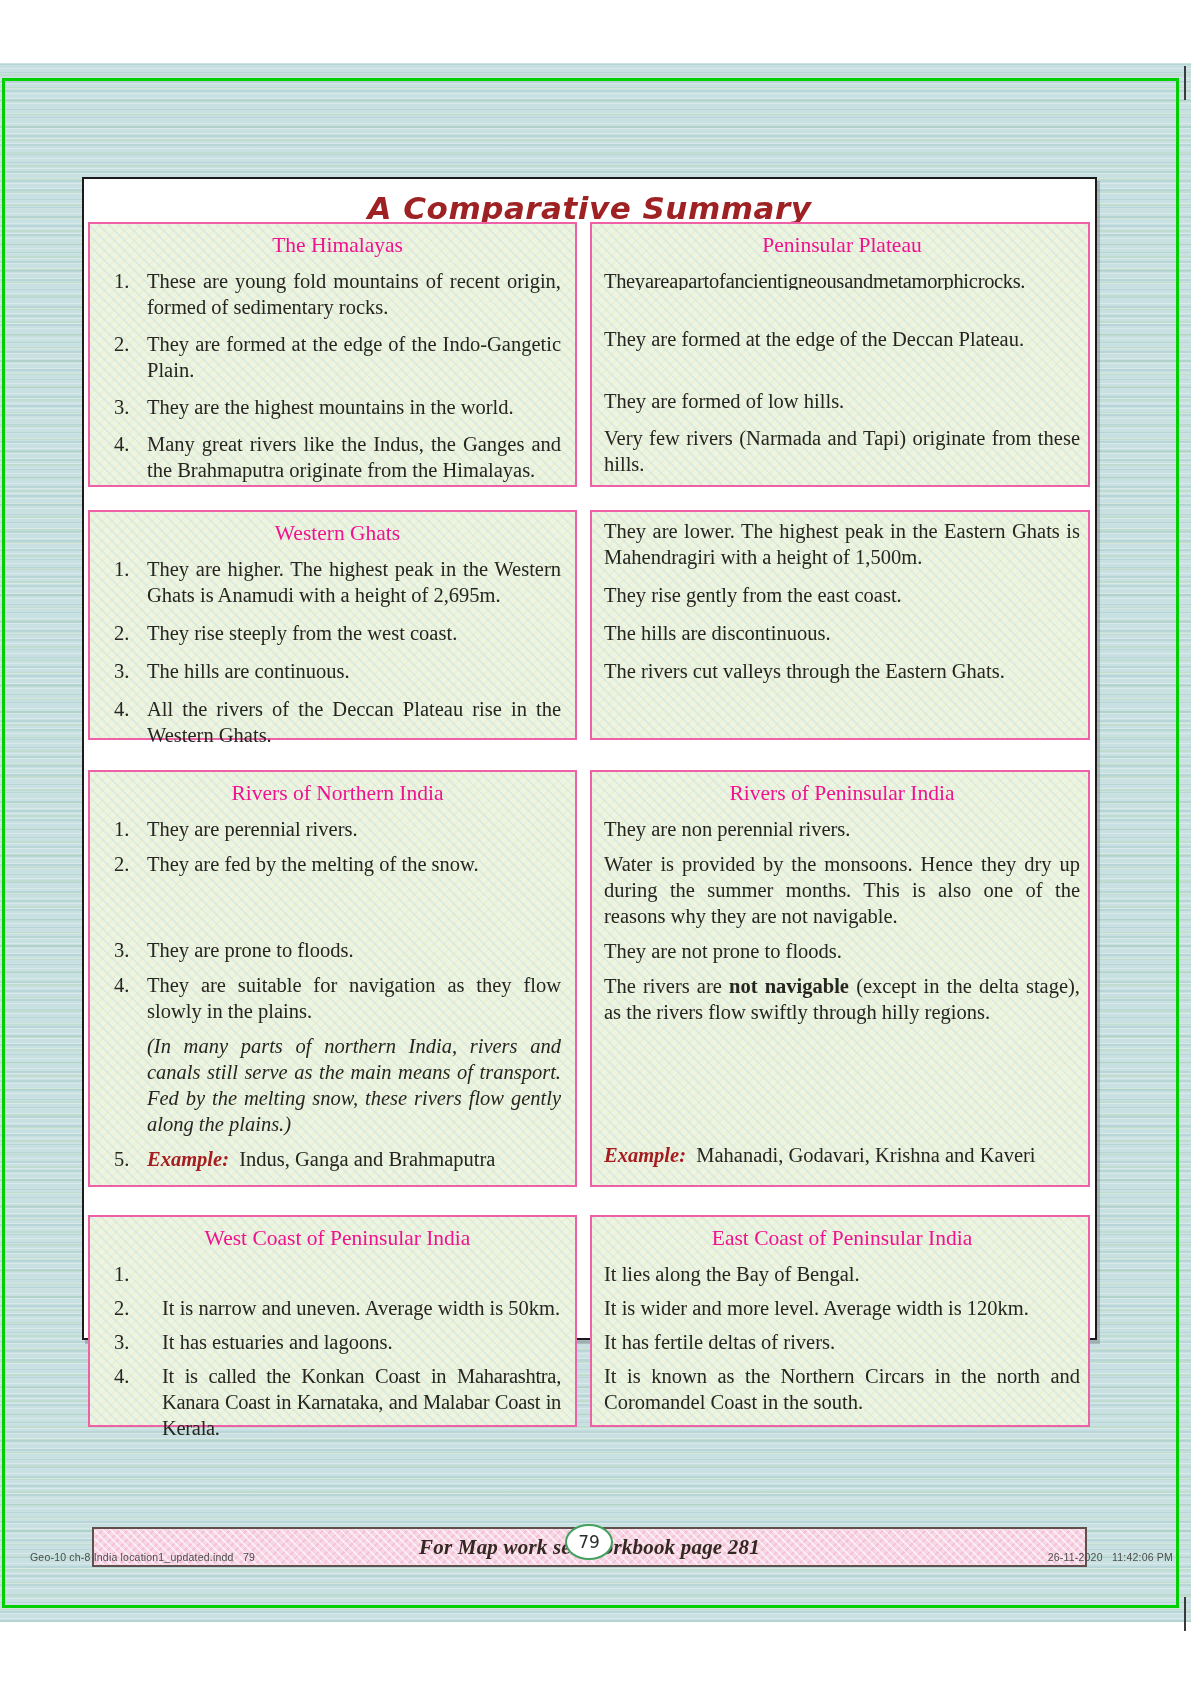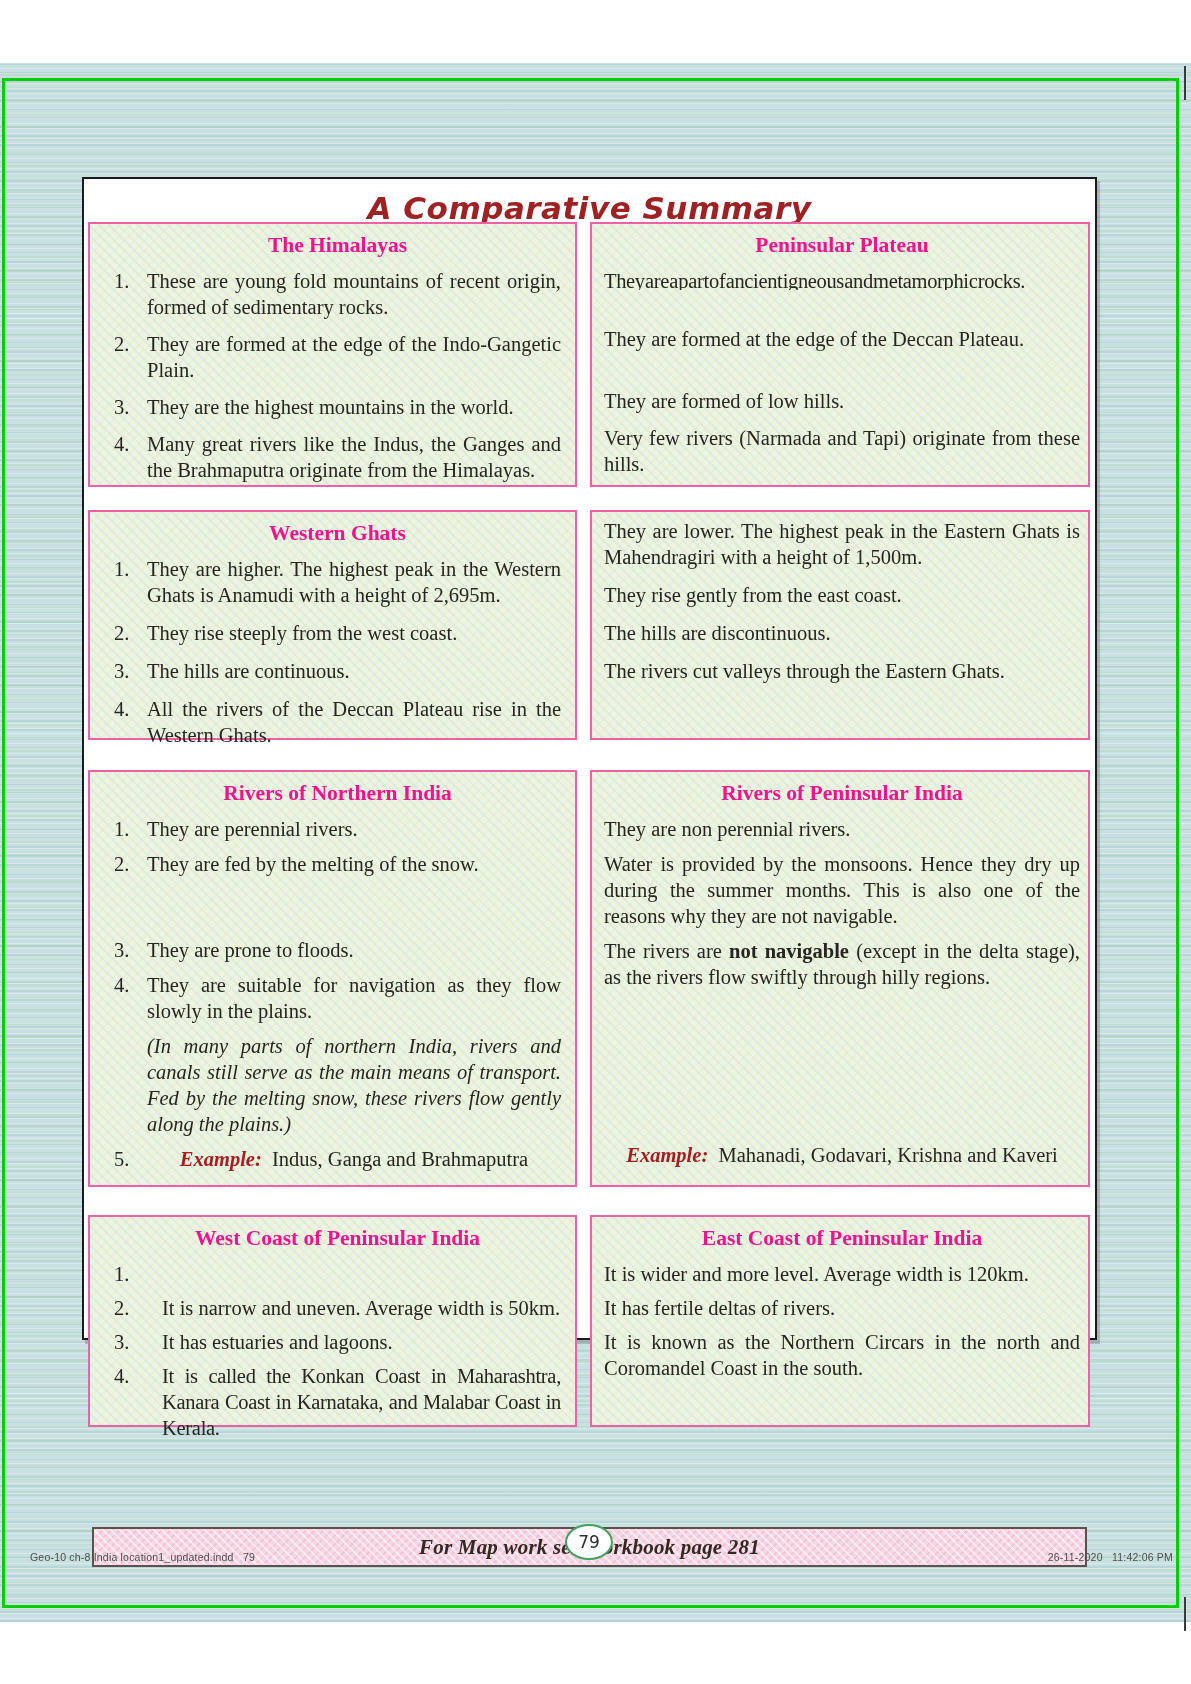--- a/index.html
+++ b/index.html
@@ -42,30 +42,30 @@
     background-color:#edf4e1;
     background-image:
       repeating-linear-gradient(45deg, rgba(150,200,225,.18) 0 2px, transparent 2px 7px),
       repeating-linear-gradient(135deg, rgba(235,235,190,.38) 0 2px, transparent 2px 7px);
     display:flex;flex-direction:column;
   }
   .box.left{left:4px;width:489px;padding:6px 14px 8px 24px;}
   .box.right{left:506px;width:500px;padding:6px 8px 8px 12px;}
   h2.box-title{
     margin:2px 0 10px;text-align:center;font-size:21.5px;line-height:26px;
-    font-weight:bold;color:#f0128e;
+    font-weight:normal;color:#f0128e;
   }
   .items{flex:1;display:flex;flex-direction:column;min-height:0;}
   .item{display:flex;font-size:20.5px;line-height:26px;margin-bottom:11px;}
   .item:last-child{margin-bottom:0;}
   .num{flex:0 0 33px;}
   .r4 .num{flex-basis:48px;}
   .txt{flex:1;text-align:justify;}
   .item.it{margin-left:33px;font-style:italic;}
-  .item.is-example .txt{text-align:center;}
+  .item.is-example .txt{text-align:left;}
   .exlabel{font-style:italic;color:#a51d20;}
   
   .r2 .item{margin-bottom:12px;}
   .r3 .item{margin-bottom:9px;}
   .r4 .item{margin-bottom:8px;}
   .r1 .box.right .item:nth-child(1),
   .r1 .box.right .item:nth-child(2){margin-bottom:36px;}
   .r1 .box.right .item:nth-child(3){margin-bottom:11px;}
   .r3 .box.left .item:nth-child(2){margin-bottom:60px;}
   .r3 .item.is-example{margin-top:auto;}
@@ -223,20 +223,23 @@
           <div class="box right">
             <h2 class="box-title">Rivers of Peninsular India</h2>
             <div class="items">
               <div class="item">
                 <span class="txt">They are non perennial rivers.</span>
               </div>
               <div class="item">
                 <span class="txt">Water is provided by the monsoons. Hence they dry up during the summer months. This is also one of the reasons why they are not navigable.</span>
               </div>
               <div class="item">
+                <span class="txt">They are not prone to floods.</span>
+              </div>
+              <div class="item">
                 <span class="txt">The rivers are <b>not navigable</b> (except in the delta stage), as the rivers flow swiftly through hilly regions.</span>
               </div>
               <div class="item is-example">
                 <span class="txt"><b class="exlabel">Example:</b>&nbsp;&nbsp;Mahanadi, Godavari, Krishna and Kaveri</span>
               </div>
             </div>
           </div>
         </div>
         <div class="row r4">
           <div class="box left">
@@ -255,20 +258,23 @@
               </div>
               <div class="item">
                 <span class="num">4.</span>
                 <span class="txt">It is called the Konkan Coast in Maharashtra, Kanara Coast in Karnataka, and Malabar Coast in Kerala.</span>
               </div>
             </div>
           </div>
           <div class="box right">
             <h2 class="box-title">East Coast of Peninsular India</h2>
             <div class="items">
+              <div class="item">
+                <span class="txt">It lies along the Bay of Bengal.</span>
+              </div>
               <div class="item">
                 <span class="txt">It is wider and more level. Average width is 120km.</span>
               </div>
               <div class="item">
                 <span class="txt">It has fertile deltas of rivers.</span>
               </div>
               <div class="item">
                 <span class="txt">It is known as the Northern Circars in the north and Coromandel Coast in the south.</span>
               </div>
             </div>

